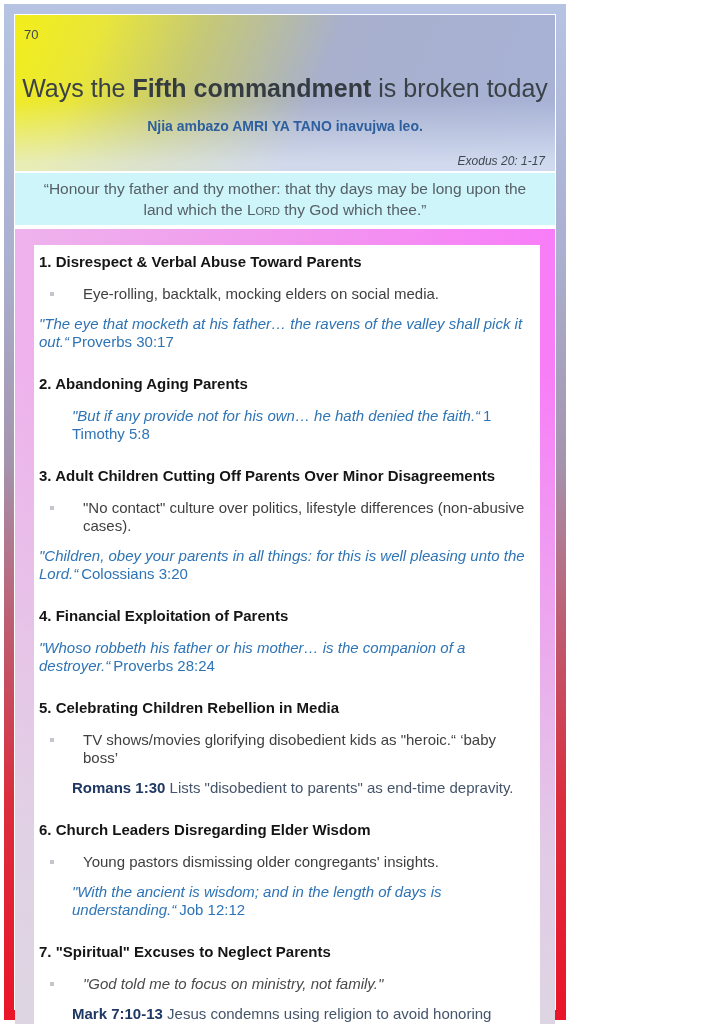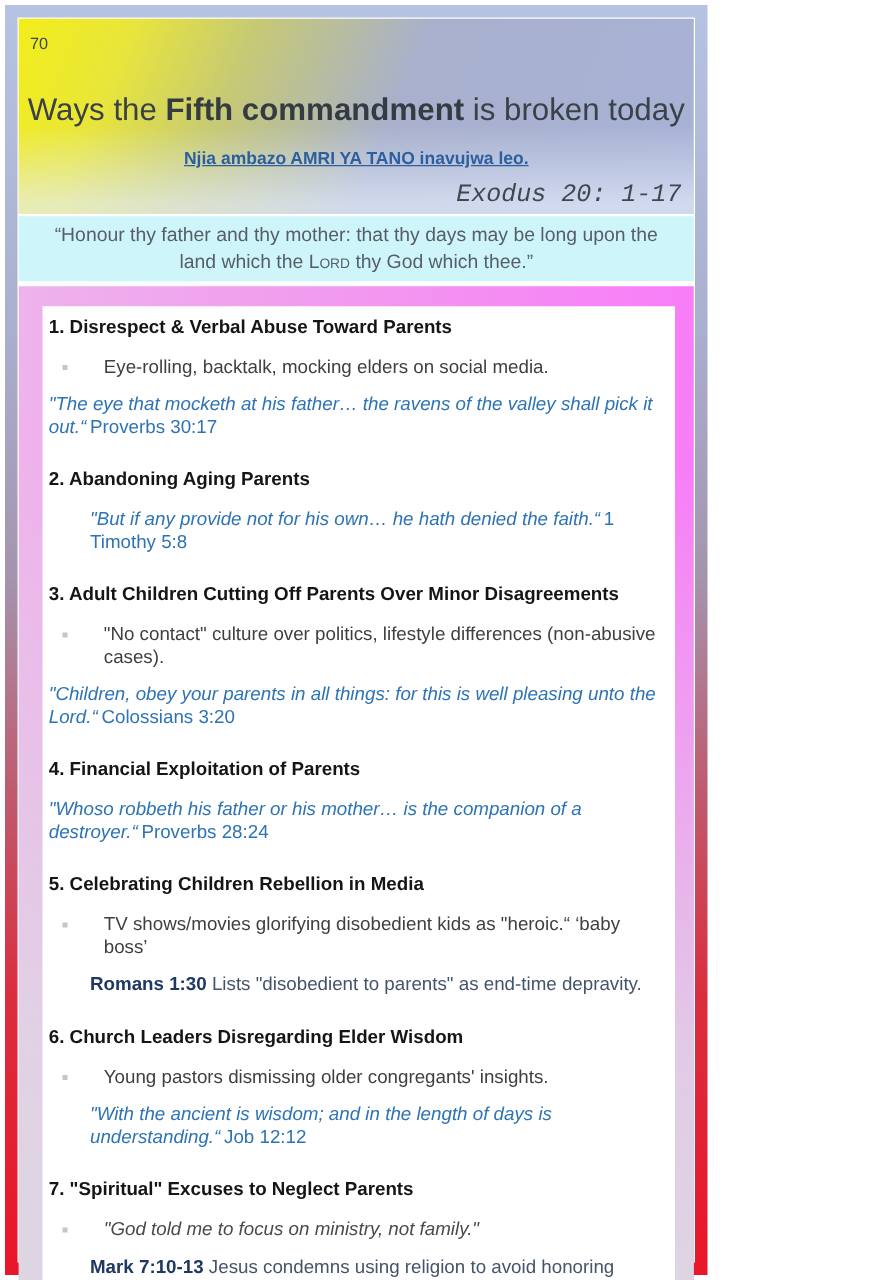--- a/index.html
+++ b/index.html
@@ -20,22 +20,22 @@
   
   .header{
     flex:none;height:156px;position:relative;text-align:center;box-sizing:border-box;
     background:
       linear-gradient(to bottom, rgba(255,255,255,0) 55%, rgba(230,239,252,.65) 95%),
       linear-gradient(112deg, var(--header-yellow,#f2ee1a) 0%, #e9e63a 15%, #c6c975 32%, #a8b0cd 55%, var(--header-blue,#a7b2d6) 100%);
   }
   .page-number{position:absolute;left:9px;top:12px;font-size:13px;color:#3f4850;}
   .title{margin:0;padding-top:58px;font-size:25px;font-weight:400;color:#3a4147;line-height:1.2;}
   .title strong{font-weight:700;color:#343c42;}
-  .subtitle{margin-top:15px;font-size:14px;font-weight:700;color:var(--subtitle-blue,#2d5f9e);text-decoration:underline;}
-  .scripture-ref{position:absolute;right:10px;bottom:3px;font-style:italic;font-size:20px;color:#3f4850;font-family:Liberation Mono, monospace;}
+  .subtitle{margin-top:15px;font-size:14px;font-weight:700;color:var(--subtitle-blue,#2d5f9e);}
+  .scripture-ref{position:absolute;right:10px;bottom:3px;font-style:italic;font-size:12px;color:#3f4850;}
   
   .verse-strip{
     flex:none;margin-top:2px;min-height:52px;box-sizing:border-box;
     background:var(--verse-bg,#cdf5fa);
     padding:6px 22px 4px;text-align:center;
     font-size:15.5px;line-height:1.35;color:#575f66;
   }
   .smallcaps{font-variant:small-caps;text-align:right;}
   
   .main{

